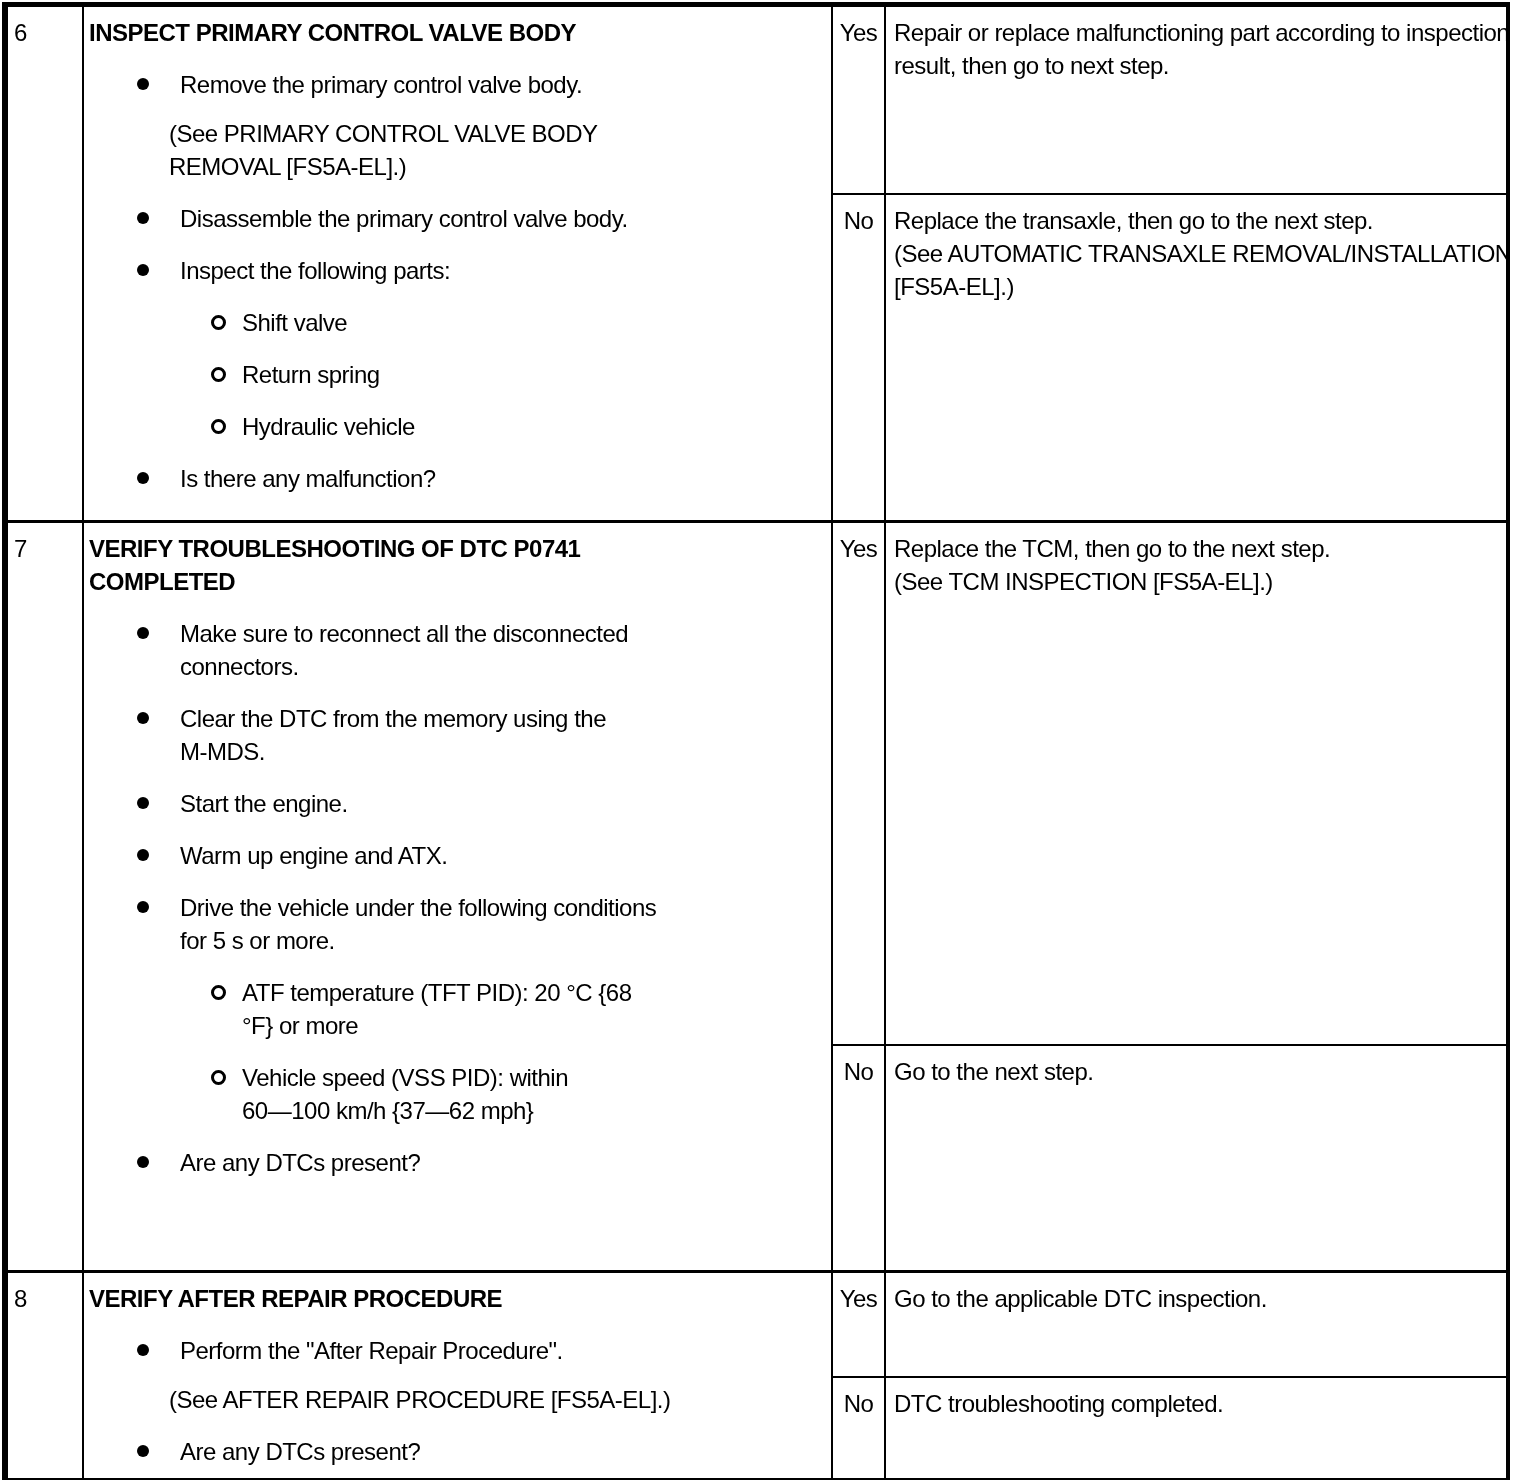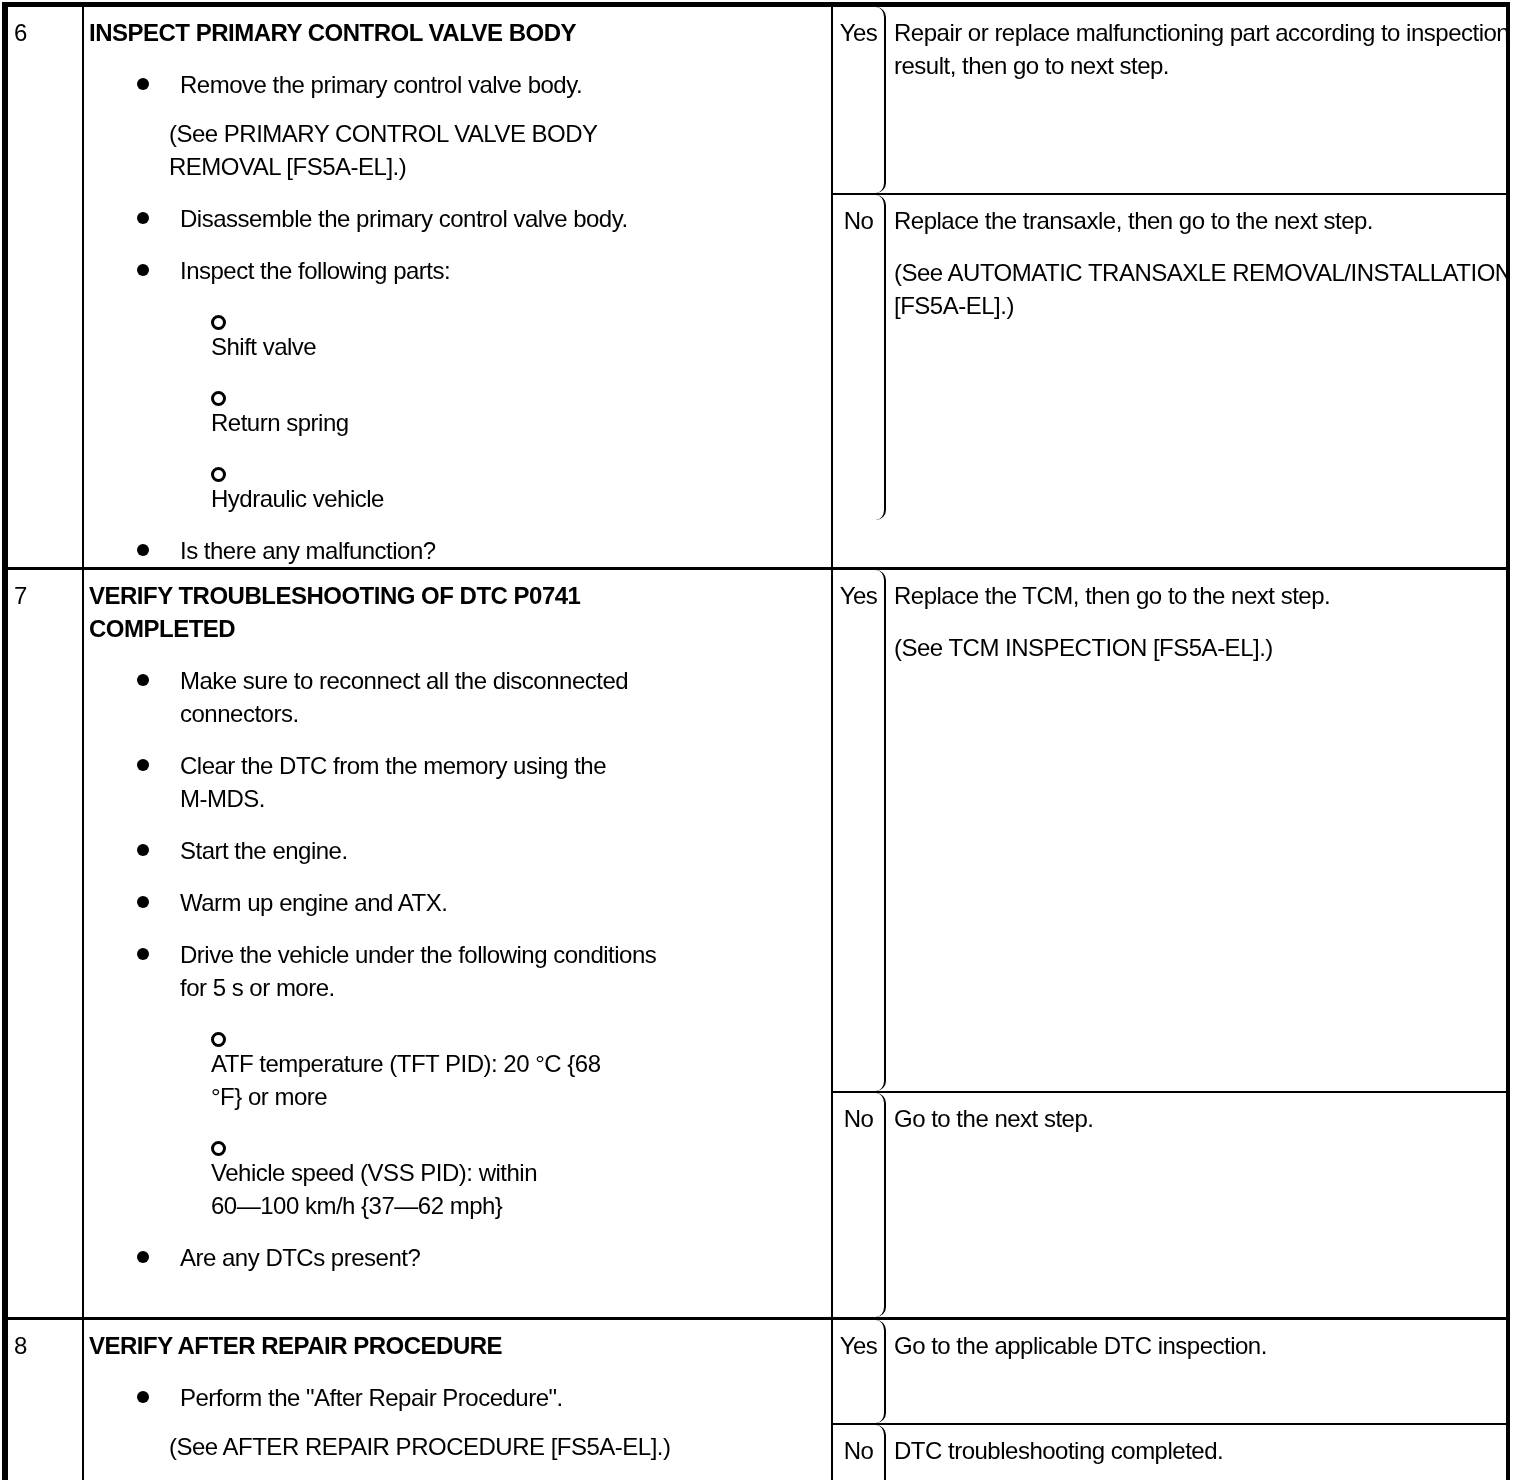--- a/index.html
+++ b/index.html
@@ -26,45 +26,45 @@
     width:749px; flex:none; box-sizing:border-box;
     border-right:2px solid #000; padding:9px 4px 0 5px; overflow:hidden;
   }
   .col-results { flex:1; display:flex; flex-direction:column; min-width:0; }
 
   .result-subrow { display:flex; flex:none; box-sizing:border-box; min-width:0; }
   .result-subrow + .result-subrow { border-top:2px solid #000; }
   .col-answer {
     width:53px; flex:none; box-sizing:border-box;
     border-right:2px solid #000; padding-top:9px;
-    text-align:center; overflow:hidden;border-radius:10px;
+    text-align:center; overflow:hidden;
   }
   .col-result {
     flex:1; box-sizing:border-box; padding:9px 6px 0 8px;
     overflow:hidden; min-width:0;
   }
 
   .action-title { font-weight:700; white-space:pre; }
   .item { display:flex; margin-top:19px; }
   .item.bullet { margin-left:48px;gap:11px; }
-  .item.sub    { margin-left:122px;flex-direction:column; }
+  .item.sub    { margin-left:122px; }
   .item.note   { margin-left:80px;margin-top:16px; }
   .marker {
     flex:none; width:12px; height:12px; border-radius:50%;
     background:#000; margin:10px 20px 0 0;
   }
   .marker.hollow {
     width:9px; height:9px; background:#fff;
     border:3px solid #000; margin:9px 16px 0 0;
   }
   .txt { white-space:pre; min-width:0; }
   .bold { font-weight:400;margin-top:8px; }
 
   .para { white-space:pre; }
-  .para + .para { margin-top:19px; }
+  .para + .para { }
 </style>
 </head>
 <body>
 
 <div class="doc">
   <div class="table">
     <div>
   <div class="step-row">
     <div class="col-step">
       <span>6</span>

